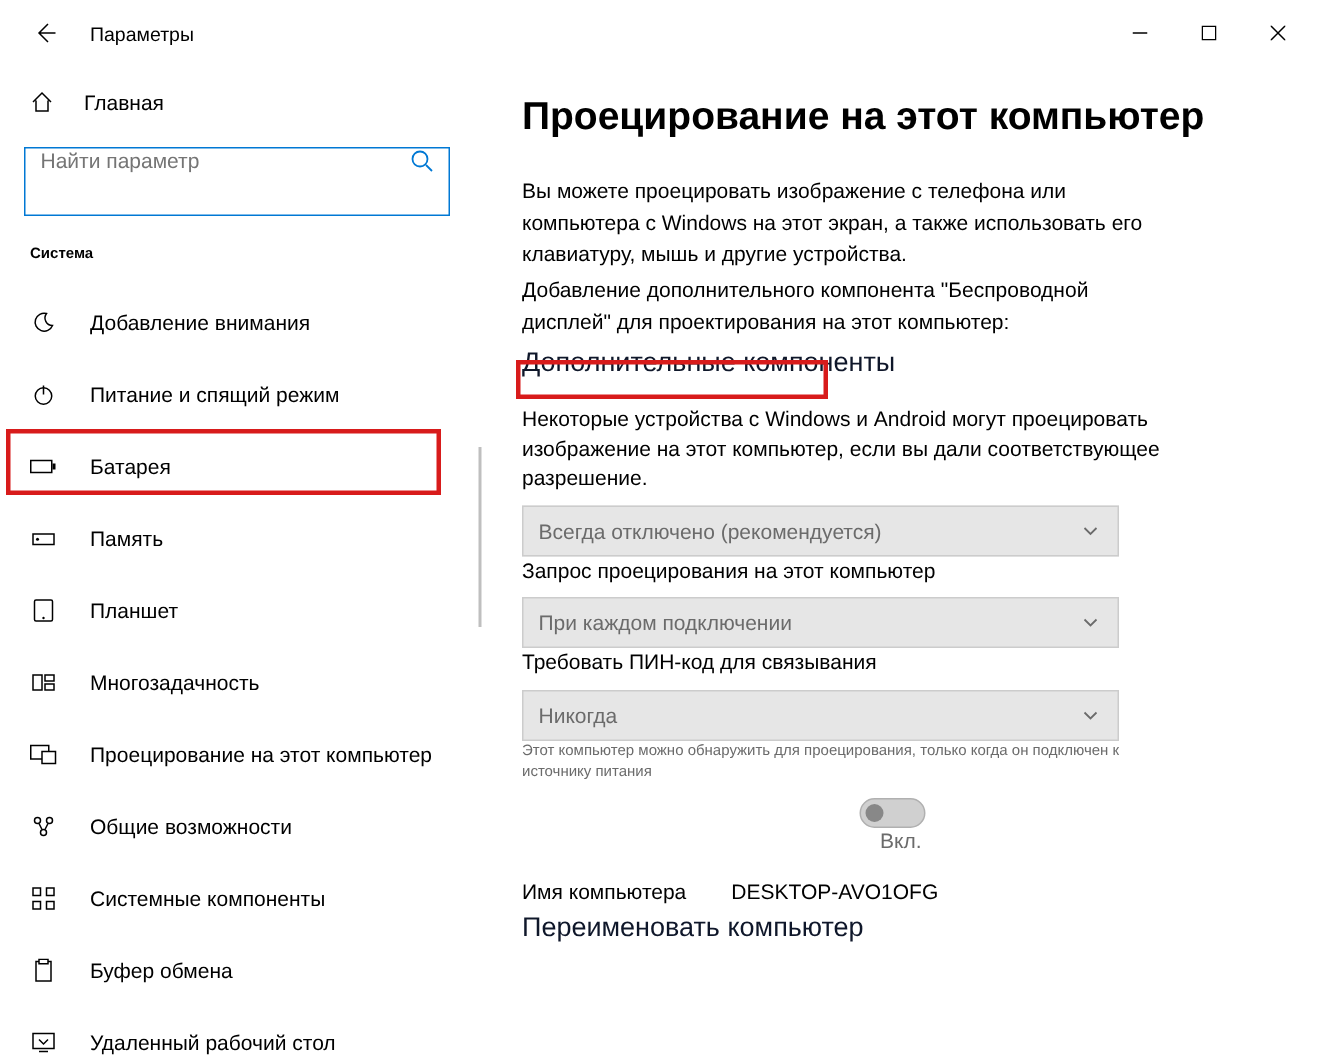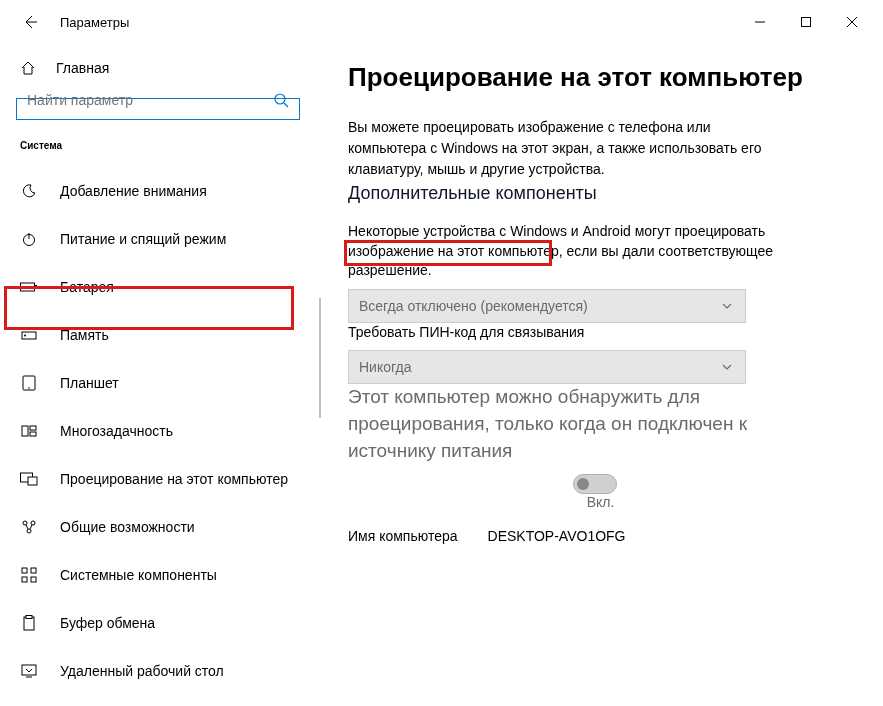--- a/index.html
+++ b/index.html
@@ -7,42 +7,42 @@
 .titlebar { height: 44px; display: flex; align-items: center; padding: 2px 8px; }
 .titlebar .back { width: 44px; height: 44px; display: flex; align-items: center; justify-content: center; cursor: pointer; }
 .titlebar .title { margin-left: 8px; font-size: 13px; }
 .titlebar .spacer { flex: 1; }
 .titlebar .winbtn { width: 46px; height: 32px; display: flex; align-items: center; justify-content: center; cursor: pointer; }
 .content { display: flex; height: calc(706px - 44px); }
 .sidebar { width: 320px; padding: 0 4px 0 0; position: relative; }
 .home-row { display: flex; align-items: center; height: 40px; padding: 0 20px; margin-top: 4px; cursor: pointer; }
 .home-row .icon { width: 18px; margin-right: 18px; display: flex; align-items: center; }
 .search-wrap { padding: 10px 16px 10px 16px; }
-.search-box { display: flex; align-items: flex-end; border: 1px solid #0078d4; height: 22px; padding: 0 6px 11px 10px; }
+.search-box { display: flex; align-items: flex-start; border: 1px solid #0078d4; height: 46px; padding: 0 6px 11px 10px; }
 .search-box input { flex: 1; border: none; outline: none; font-size: 14px; color: #666; background: transparent; font-family: inherit; }
 .search-box .sicon { width: 24px; display: flex; align-items: center; justify-content: center; }
 .category { font-weight: 600; padding: 10px 20px 6px 20px; font-size: 10px; }
 .nav-list { margin-top: 10px; position: relative; }
 .nav-item { display: flex; align-items: center; height: 48px; padding: 0 20px; cursor: pointer; color: #000; }
 .nav-item .nicon { width: 18px; margin-right: 22px; display: flex; align-items: center; justify-content: center; }
 .nav-item.selected { background: transparent; }
 .highlight-red { position: absolute; border: 3px solid #d81b1b; pointer-events: none; }
 .nav-highlight { left: 4px; top: 286px; width: 290px; height: 44px; }
 .link-highlight { left: 344px; top: 240px; width: 208px; height: 26px; }
 .scroll-indicator { position: absolute; left: 319px; top: 254px; width: 2px; height: 120px; background: #bfbfbf; }
 .main { flex: 1; padding: 4px 30px 0 28px; overflow: hidden; position: relative; }
 .main h1 { font-size: 26px; font-weight: 600; margin: 14px 0 24px 0; }
 .para { font-size: 14px; line-height: 1.5; color: #000; margin-bottom: 3px; max-width: 430px; }
 .link { color: #0f172a; cursor: pointer; font-size: 18px; display: inline-block; margin-bottom: 18px; }
 .setting-block { max-width: 430px; }
 .setting-label { font-size: 14px; margin-bottom: 8px; line-height: 1.4; }
 .dropdown { width: 398px; height: 34px; background: #e6e6e6; border: 1px solid #ccc; display: flex; align-items: center; padding: 0 10px; color: #6b6b6b; cursor: default; position: relative; }
 .dropdown .dval { flex: 1; }
 .dropdown .chev { width: 16px; display: flex; align-items: center; justify-content: center; }
-.status-text { color: #6b6b6b; font-size: 19px; line-height: 1.4; max-width: 430px; margin-bottom: 10px; }
+.status-text { color: #6b6b6b; font-size: 10px; line-height: 1.4; max-width: 430px; margin-bottom: 10px; }
 .toggle-row { display: flex; align-items: center; margin-bottom: 18px; flex-direction: column; }
 .toggle { width: 44px; height: 20px; border-radius: 10px; background: #d0d0d0; border: 1px solid #b0b0b0; position: relative; margin-right: 12px; }
 .toggle .knob { width: 12px; height: 12px; border-radius: 50%; background: #888; position: absolute; left: 3px; top: 3px; }
 .toggle-label { color: #6b6b6b; font-size: 14px; }
 .pcname-row { display: flex; align-items: flex-start; margin-bottom: 6px; }
 .pcname-row .lbl { font-size: 14px; margin-right: 30px; }
 .pcname-row .val { font-size: 14px; }
 svg { display: block; }
 </style>
 </head>
@@ -200,34 +200,46 @@
           </span>
         <span>Удаленный рабочий стол</span>
       </div>
     </div>
     <div class="scroll-indicator"></div>
   </div>
 
   <div class="main">
     <h1>Проецирование на этот компьютер</h1>
     <div class="para">Вы можете проецировать изображение с телефона или компьютера с Windows на этот экран, а также использовать его клавиатуру, мышь и другие устройства.</div>
+    <div class="para" style="margin-bottom:6px">Добавление дополнительного компонента "Беспроводной дисплей" для проектирования на этот компьютер:</div>
     <a class="link">Дополнительные компоненты</a>
 
     <div class="setting-block">
       <div class="setting-label">Некоторые устройства с Windows и Android могут проецировать изображение на этот компьютер, если вы дали соответствующее разрешение.</div>
       <div class="dropdown">
         <span class="dval">Всегда отключено (рекомендуется)</span>
         <span class="chev">
             <svg width="12" height="12" viewBox="0 0 12 12">
               <path d="M2 4 L6 8 L10 4" stroke="#6b6b6b" stroke-width="1.2" fill="none"></path>
             </svg>
           </span>
       </div>
     </div>
 
+    <div class="setting-block">
+      <div class="setting-label">Запрос проецирования на этот компьютер</div>
+      <div class="dropdown">
+        <span class="dval">При каждом подключении</span>
+        <span class="chev">
+            <svg width="12" height="12" viewBox="0 0 12 12">
+              <path d="M2 4 L6 8 L10 4" stroke="#6b6b6b" stroke-width="1.2" fill="none"></path>
+            </svg>
+          </span>
+      </div>
+    </div>
 
     <div class="setting-block">
       <div class="setting-label">Требовать ПИН-код для связывания</div>
       <div class="dropdown">
         <span class="dval">Никогда</span>
         <span class="chev">
             <svg width="12" height="12" viewBox="0 0 12 12">
               <path d="M2 4 L6 8 L10 4" stroke="#6b6b6b" stroke-width="1.2" fill="none"></path>
             </svg>
           </span>
@@ -239,17 +251,18 @@
       <div class="toggle">
           <div class="knob"></div>
         </div>
       <div class="toggle-label">Вкл.</div>
     </div>
 
     <div class="pcname-row">
       <span class="lbl">Имя компьютера</span>
       <span class="val">DESKTOP-AVO1OFG</span>
     </div>
+    <a class="link" style="margin-bottom:0">Переименовать компьютер</a>
   </div>
 </div>
 
 <div class="highlight-red nav-highlight"></div>
 <div class="highlight-red link-highlight"></div>
 
 </body></html>

